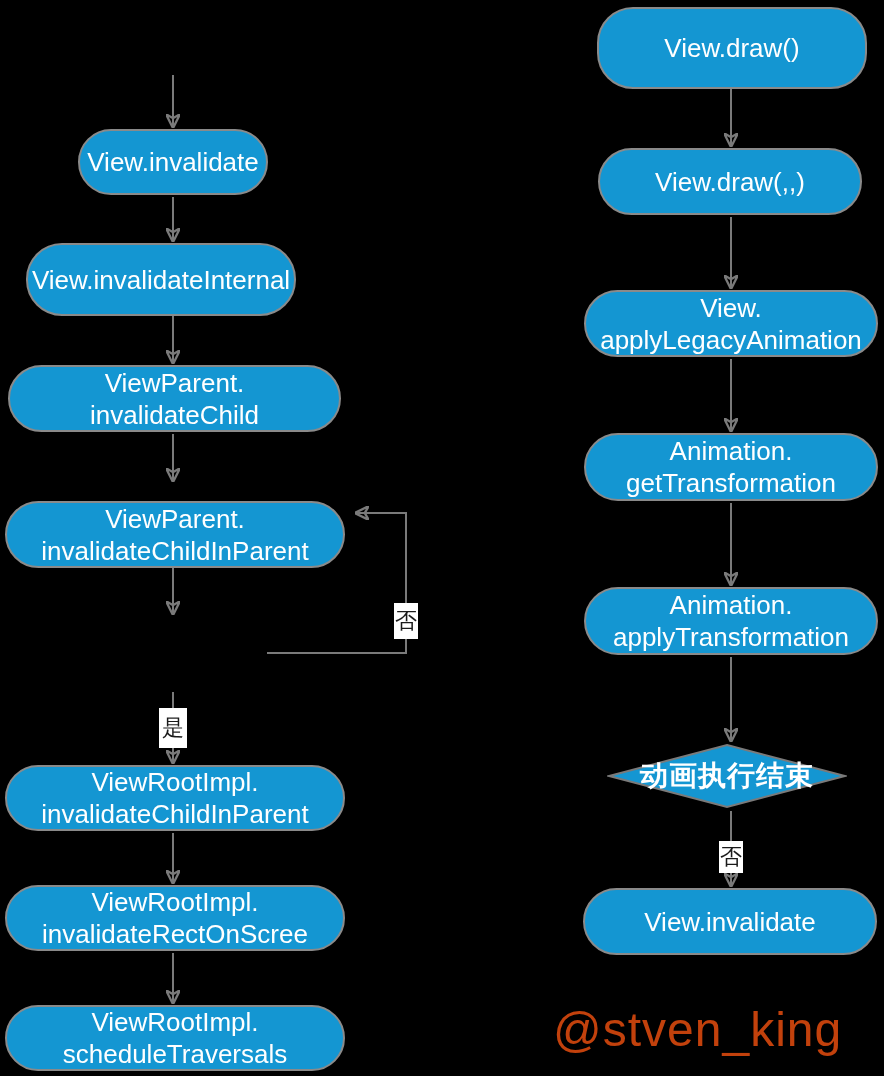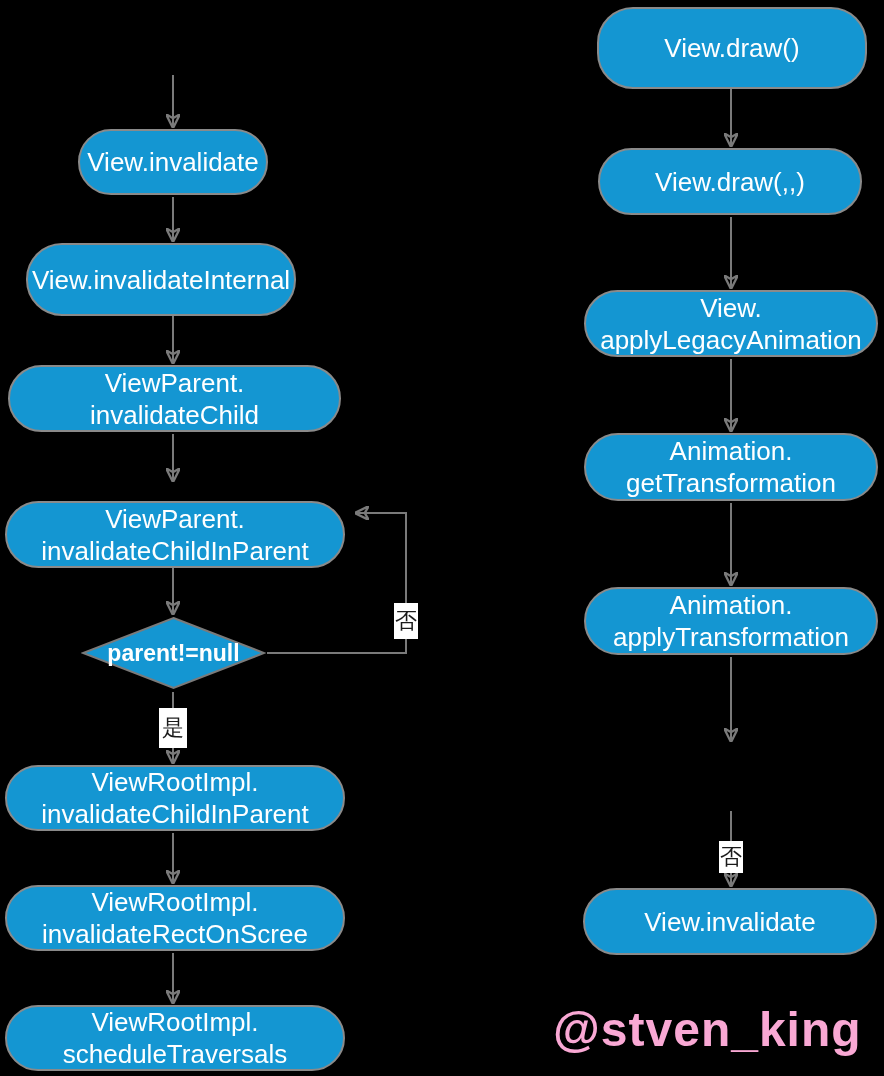--- a/index.html
+++ b/index.html
@@ -25,21 +25,21 @@
     color:#fff;font-weight:bold;
   }
   .dt-small{font-size:23px;}
   .dt-big{font-size:28px;letter-spacing:1px;}
   .edge-label{
     position:absolute;background:#ffffff;color:#1a1a1a;
     display:flex;align-items:center;justify-content:center;
     font-size:22px;line-height:1;
   }
   .watermark{
-    position:absolute;color:#f9a8d4;font-size:48px;font-weight:bold;
+    position:absolute;color:#c2410c;font-size:48px;font-weight:normal;
     letter-spacing:1px;
   }
 </style>
 </head>
 <body>
 
 <div class="canvas">
 
   <svg class="connectors" width="884" height="1076" viewBox="0 0 884 1076">
     <defs>
@@ -70,26 +70,20 @@
   <div class="node" style="left:78px;top:129px;width:190px;height:66px">View.invalidate</div>
 
   <div class="node" style="left:26px;top:243px;width:270px;height:73px">View.invalidateInternal</div>
 
   <div class="node" style="left:8px;top:365px;width:333px;height:67px">ViewParent.
 invalidateChild</div>
 
   <div class="node" style="left:5px;top:501px;width:340px;height:67px">ViewParent.
 invalidateChildInParent</div>
 
-  <div class="diamond" style="left:81px;top:616px;width:185px;height:74px">
-    <svg width="185" height="74" viewBox="0 0 185 74">
-      <polygon points="92.5,2 183,37 92.5,72 2,37"></polygon>
-    </svg>
-    <span class="diamond-text dt-small">parent!=null</span>
-  </div>
 
   <div class="node" style="left:5px;top:765px;width:340px;height:66px">ViewRootImpl.
 invalidateChildInParent</div>
 
   <div class="node" style="left:5px;top:885px;width:340px;height:66px">ViewRootImpl.
 invalidateRectOnScree</div>
 
   <div class="node" style="left:5px;top:1005px;width:340px;height:66px">ViewRootImpl.
 scheduleTraversals</div>
 
@@ -103,20 +97,26 @@
 applyLegacyAnimation</div>
 
   <div class="node" style="left:598px;top:148px;width:264px;height:67px">View.draw(,,)</div>
 
   <div class="node" style="left:584px;top:433px;width:294px;height:68px">Animation.
 getTransformation</div>
 
   <div class="node" style="left:584px;top:587px;width:294px;height:68px">Animation.
 applyTransformation</div>
 
+  <div class="diamond" style="left:607px;top:743px;width:240px;height:66px">
+    <svg width="240" height="66" viewBox="0 0 240 66">
+      <polygon points="120,2 238,33 120,64 2,33"></polygon>
+    </svg>
+    <span class="diamond-text dt-big">动画执行结束</span>
+  </div>
 
   <div class="edge-label" style="left:719px;top:841px;width:24px;height:32px">否</div>
 
   <div class="node" style="left:583px;top:888px;width:294px;height:67px">View.invalidate</div>
 
   <div class="watermark" style="left:553px;top:1002px">@stven_king</div>
 
 </div>
 
 </body></html>

